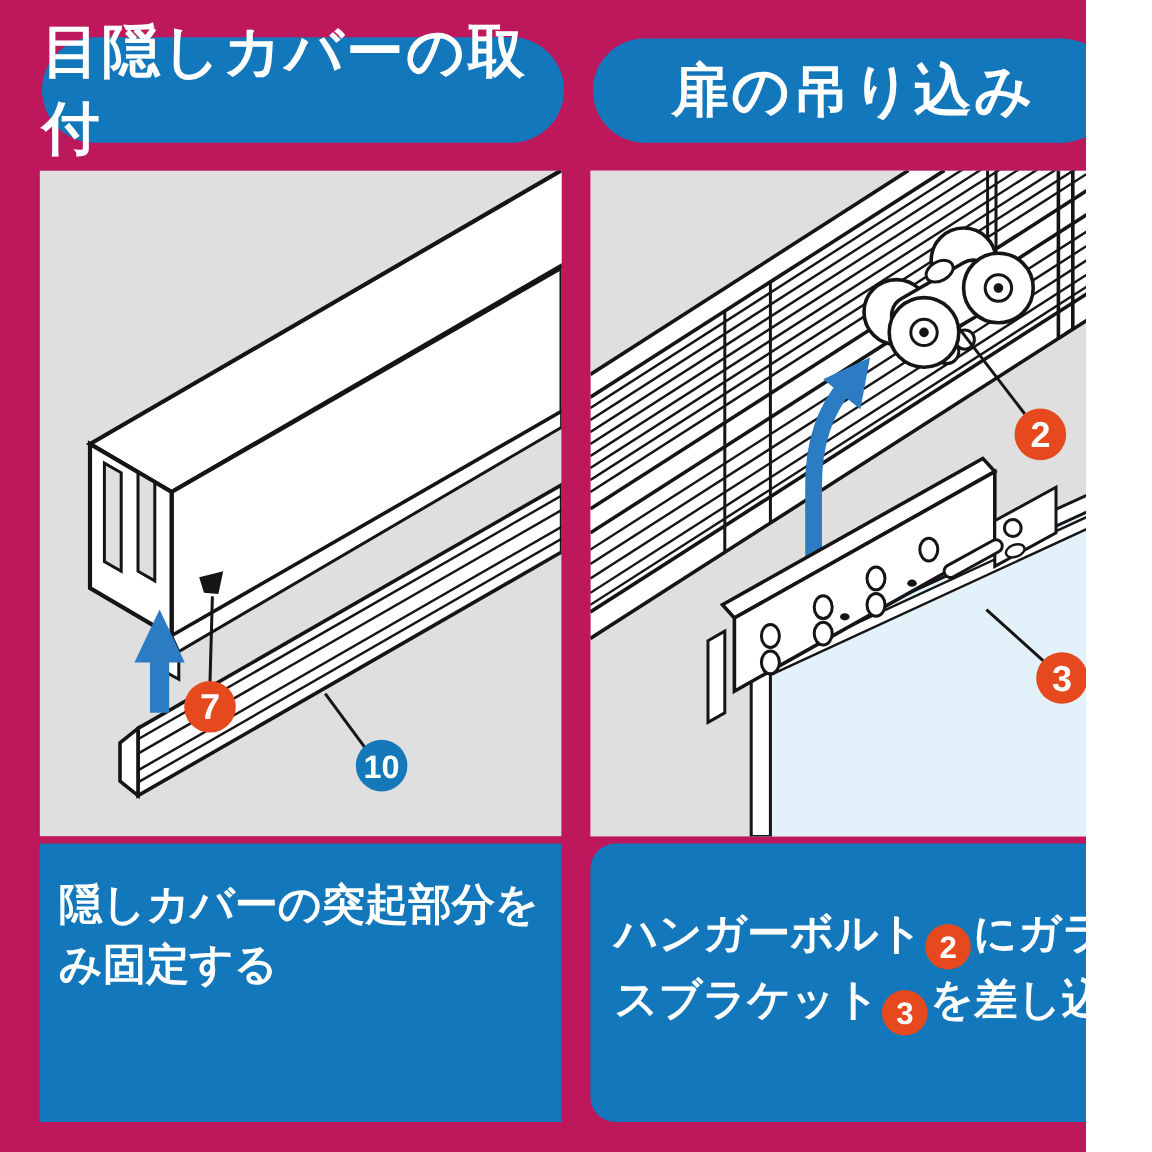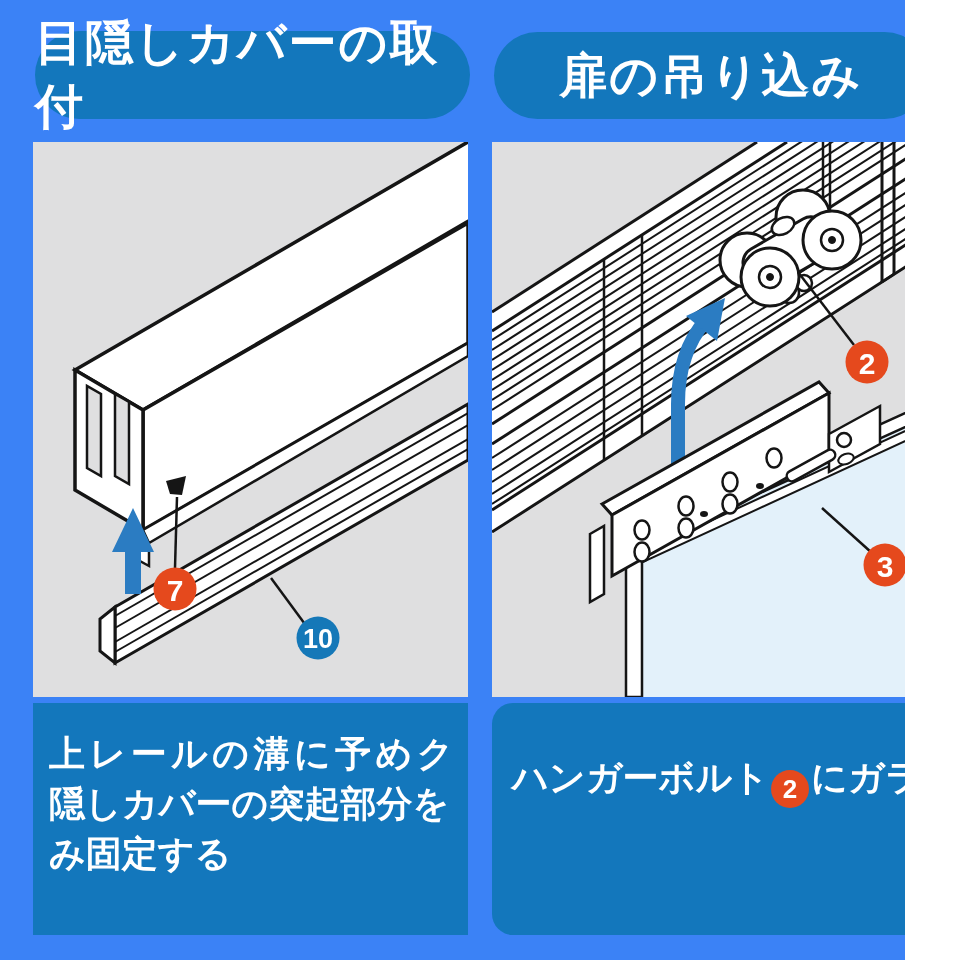--- a/index.html
+++ b/index.html
@@ -7,21 +7,21 @@
     --badge-red:#e5491d;
     --badge-blue:#1578b8;
     --arrow-blue:#2b7cc2;
     --panel-gray:#dfdfe0;
     --glass-blue:#e3f1fa;
     --line-black:#151515;
     --text-white:#ffffff;
   }
   html,body{margin:0;padding:0;background:#ffffff;}
   .page{
-    position:relative;width:905px;height:960px;background:#3b82f6;overflow:hidden;
+    position:relative;width:905px;height:960px;background:#be185d;overflow:hidden;
     font-family:"Liberation Sans","DejaVu Sans",sans-serif;
   }
   .pill{
     position:absolute;background:var(--accent-blue);border-radius:46px;
     color:var(--text-white);font-size:48px;font-weight:bold;letter-spacing:2px;
     display:flex;align-items:center;justify-content:center;
   }
   .pill-left{left:35px;top:31px;width:435px;height:88px;}
   .pill-right{left:494px;top:32px;width:434px;height:87px;text-align:center;}
   .illus{position:absolute;top:142px;width:435px;height:555px;}
@@ -190,21 +190,21 @@
         <text class="illu-badge-text" x="375" y="221" font-size="30" text-anchor="middle" dominant-baseline="central">2</text>
       </g>
       <g>
         <circle cx="393" cy="423" r="21.5" fill="var(--badge-red)"></circle>
         <text class="illu-badge-text" x="393" y="424" font-size="30" text-anchor="middle" dominant-baseline="central">3</text>
       </g>
     </svg>
   </div>
 
   <div class="cap cap-left">
-      <div class="cap-line spread">上レールの溝に予めク</div>
       <div class="cap-line">隠しカバーの突起部分を</div>
       <div class="cap-line">み固定する</div>
     </div>
   <div class="cap cap-right">
       <div class="cap-line">ハンガーボルト<span class="num-badge">2</span>にガラ</div>
+      <div class="cap-line">スブラケット<span class="num-badge">3</span>を差し込</div>
     </div>
 
 </div>
 
 </body></html>

